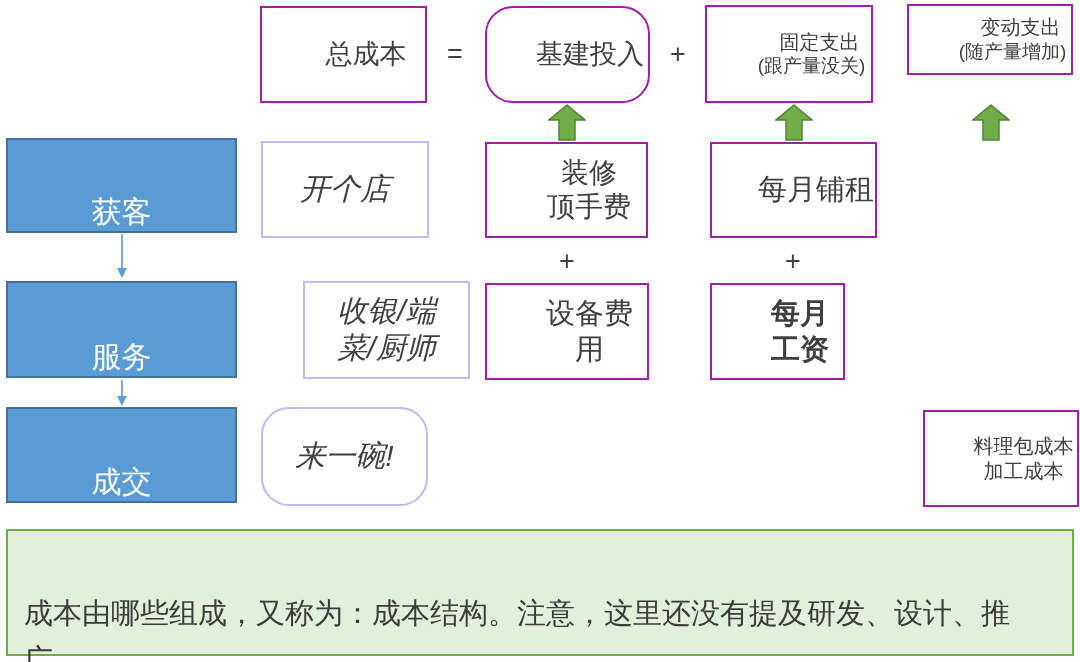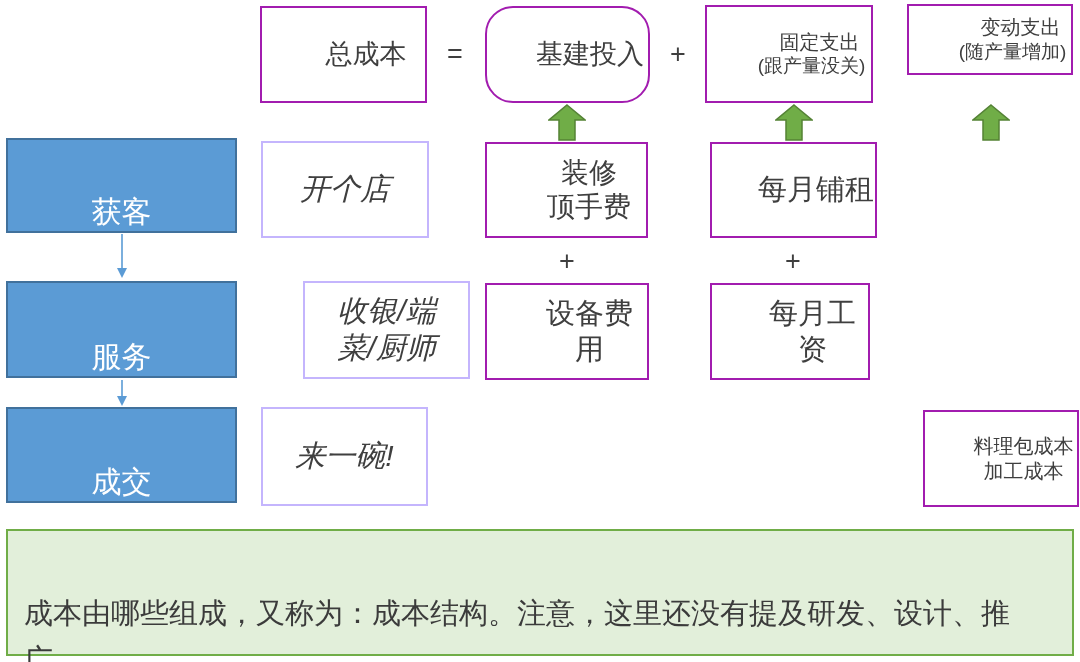--- a/index.html
+++ b/index.html
@@ -126,42 +126,42 @@
 
   <div class="box wbox t30" style="left:261px; top:141px; width:168px; height:97px;">
     <span>开个店</span>
   </div>
 
   <div class="box wbox t30 pre" style="left:261px; top:281px; width:167px; height:98px;margin-left:42px;">
     <span class="pre">收银/端
 菜/厨师</span>
   </div>
 
-  <div class="box wbox t30" style="left:261px; top:407px; width:167px; height:99px;">
+  <div class="box wbox t30" style="left:261px; top:407px; width:167px; height:99px;border-radius:28px;">
     <span>来一碗!</span>
   </div>
 
   <div class="box gbox t28" style="left:485px; top:142px; width:163px; height:96px;">
     <span class="pre">装修
 顶手费</span>
   </div>
 
   <div class="op" style="left:548px; top:243px; width:38px; height:36px;">+</div>
 
   <div class="box gbox t29" style="left:485px; top:283px; width:164px; height:97px;">
     <span>设备费用</span>
   </div>
 
   <div class="box gbox t29" style="left:710px; top:142px; width:167px; height:96px;">
     <span>每月铺租</span>
   </div>
 
   <div class="op" style="left:774px; top:243px; width:38px; height:36px;">+</div>
 
-  <div class="box gbox t29" style="left:710px; top:283px; width:160px; height:97px;">
+  <div class="box gbox t29" style="left:710px; top:283px; width:135px; height:97px;font-weight:bold;">
     <span>每月工资</span>
   </div>
 
   <div class="box gbox t26" style="left:907px; top:410px; width:156px; height:97px;">
     <span class="pre">料理包成本
 加工成本</span>
   </div>
 
   <div class="note">
     <span>成本由哪些组成，又称为：成本结构。注意，这里还没有提及研发、设计、推广、

